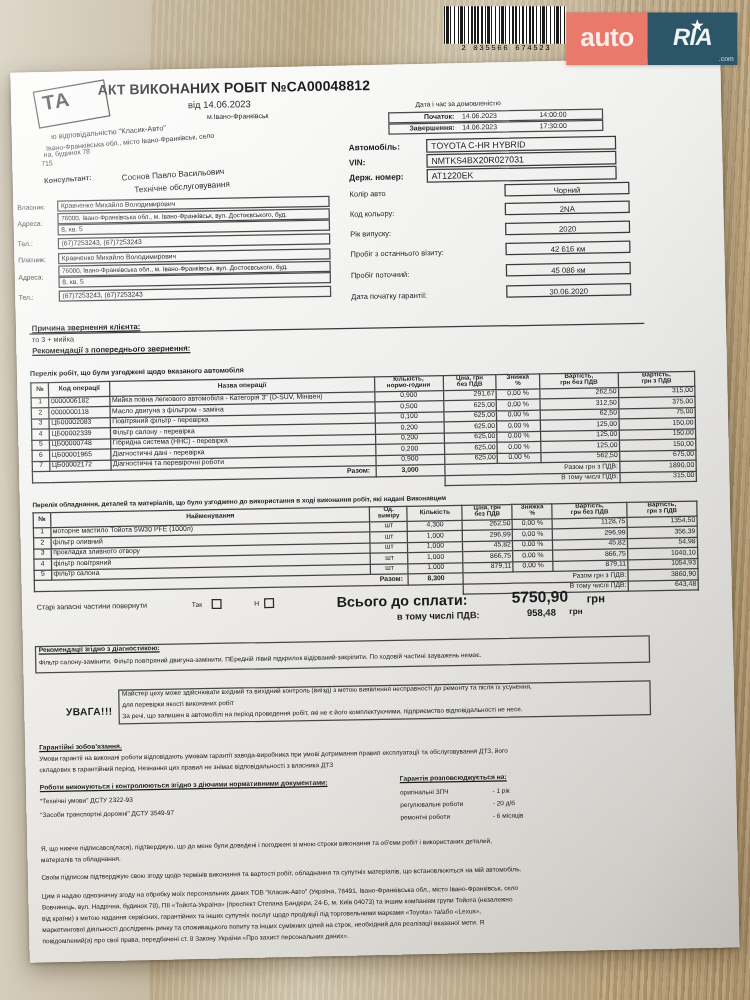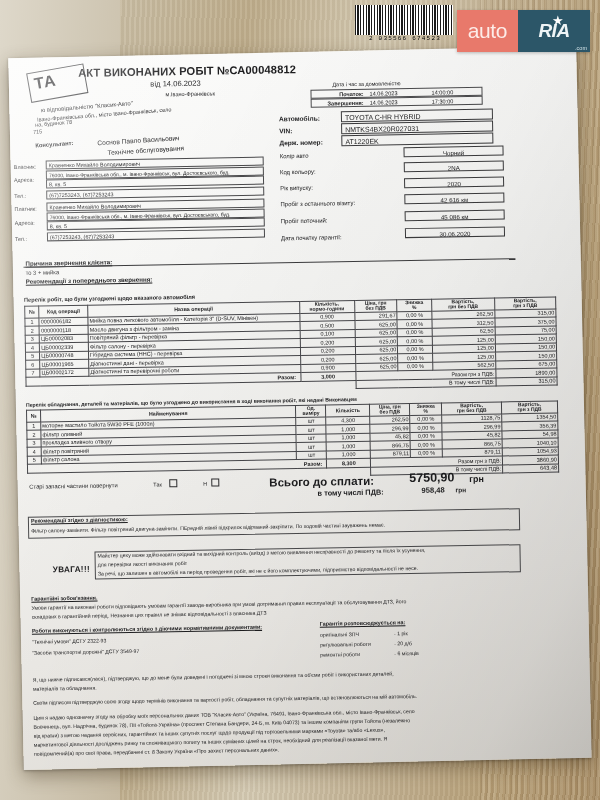--- a/index.html
+++ b/index.html
@@ -111,21 +111,21 @@
   .note-box{border:1px solid #4a4a4c;box-sizing:border-box;}
   .sm{font-size:5.4px;}
   .sm2{font-size:5.2px;}
   #warn-word{font-size:8.2px;font-weight:bold;letter-spacing:.3px;}
 
   
   #wm{position:absolute;right:10px;top:10px;display:flex;height:42px;
     box-shadow:0 1px 3px rgba(0,0,0,.25);}
   #wm-auto{background:#e8796b;display:flex;align-items:center;justify-content:center;
     padding:0 11px;}
-  #wm-auto span{color:#fdece8;font-size:21px;font-weight:normal;letter-spacing:-.4px;}
+  #wm-auto span{color:#fdece8;font-size:21px;font-weight:bold;letter-spacing:-.4px;}
   #wm-ria{background:#2c5668;width:72px;position:relative;display:flex;
     align-items:center;justify-content:center;}
   #wm-ria .rtxt{color:#eef4f6;font-size:19px;font-weight:bold;
     font-style:italic;letter-spacing:-.5px;}
   #wm-ria .star{position:absolute;left:34px;top:3px;color:#fff;font-size:13px;}
   #wm-ria .dotcom{position:absolute;right:3px;bottom:1px;color:#cfe0e6;font-size:5.5px;}
 
   
   #bc{position:absolute;left:355px;top:5px;width:98px;height:30px;
     background:repeating-linear-gradient(90deg,

